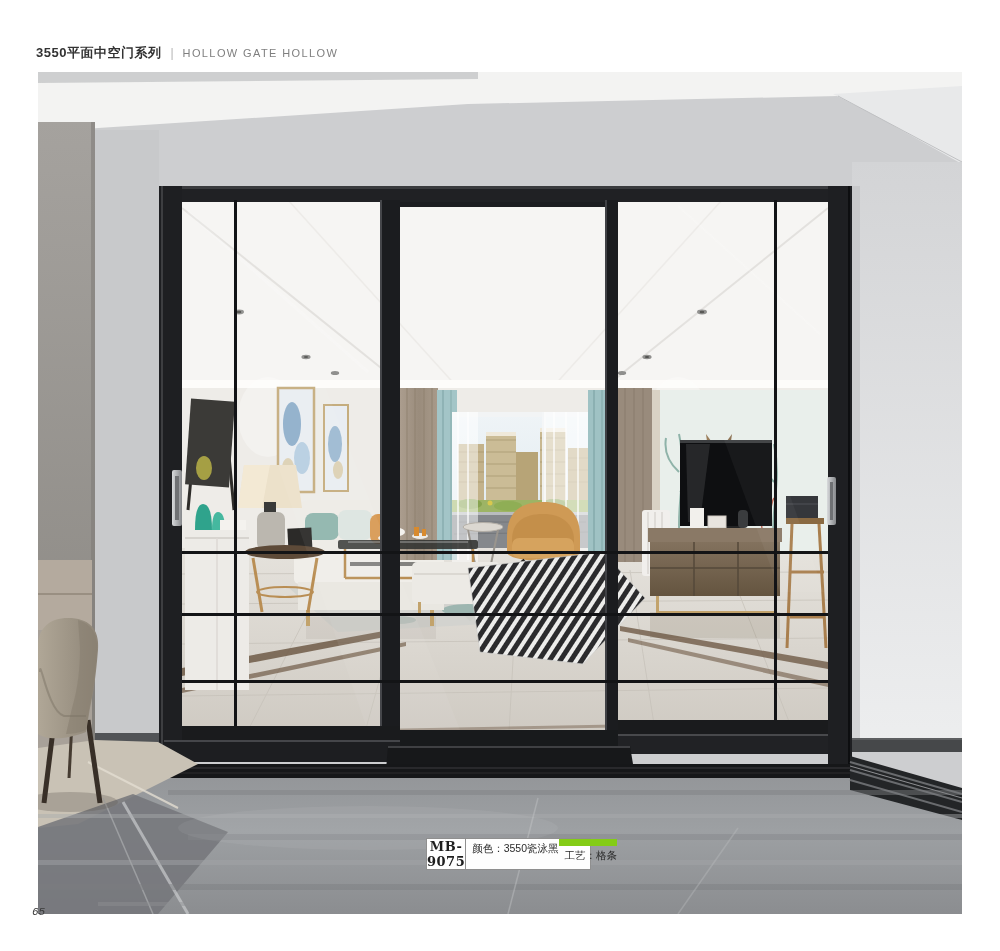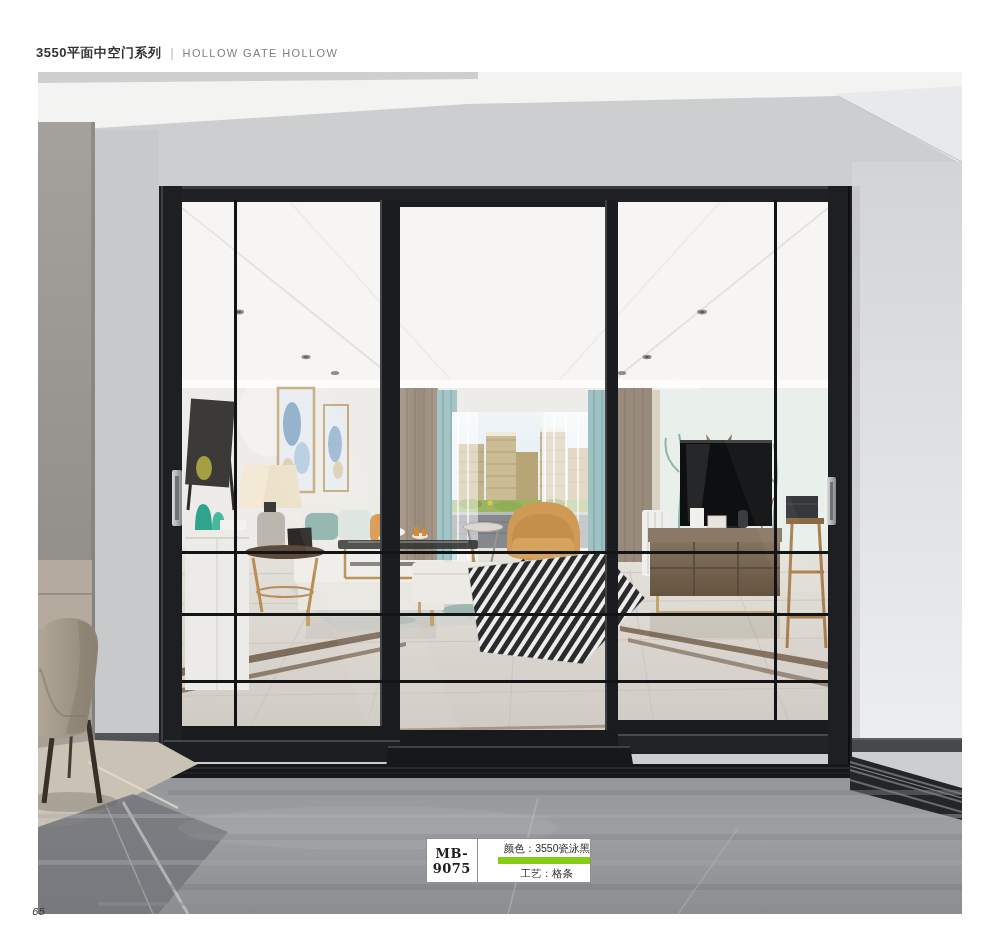--- a/index.html
+++ b/index.html
@@ -15,21 +15,21 @@
   
   .photo{position:absolute;left:38px;top:72px;width:924px;height:842px;margin:0;}
   .photo svg{display:block;}
 
   
   .spec{position:absolute;left:388px;top:766px;width:165px;display:flex;
     background:#fefefe;border:1px solid #8f8f8f;box-sizing:border-box;text-align:center;}
   .spec .model{width:66px;display:flex;align-items:center;justify-content:center;
     font-family:"DejaVu Serif","Liberation Serif",serif;font-weight:bold;font-size:13px;
     color:#1e1e1e;border-right:1px solid #8f8f8f;letter-spacing:.5px;}
-  .spec .rows{flex:1;display:flex;flex-direction:column;margin-left:20px;}
+  .spec .rows{flex:1;display:flex;flex-direction:row;}
   .spec .row{height:18px;line-height:18px;padding-left:6px;font-size:10.5px;color:#2a2a2a;
     white-space:nowrap;overflow:hidden;}
   .spec .row + .row{border-top:7px solid #84cc16;}
 
   .pagenum{position:absolute;left:32px;top:906px;font-family:Liberation Mono, monospace;
     font-style:italic;font-size:11px;color:#3a3a3a;}
 </style>
 </head>
 <body>
 

